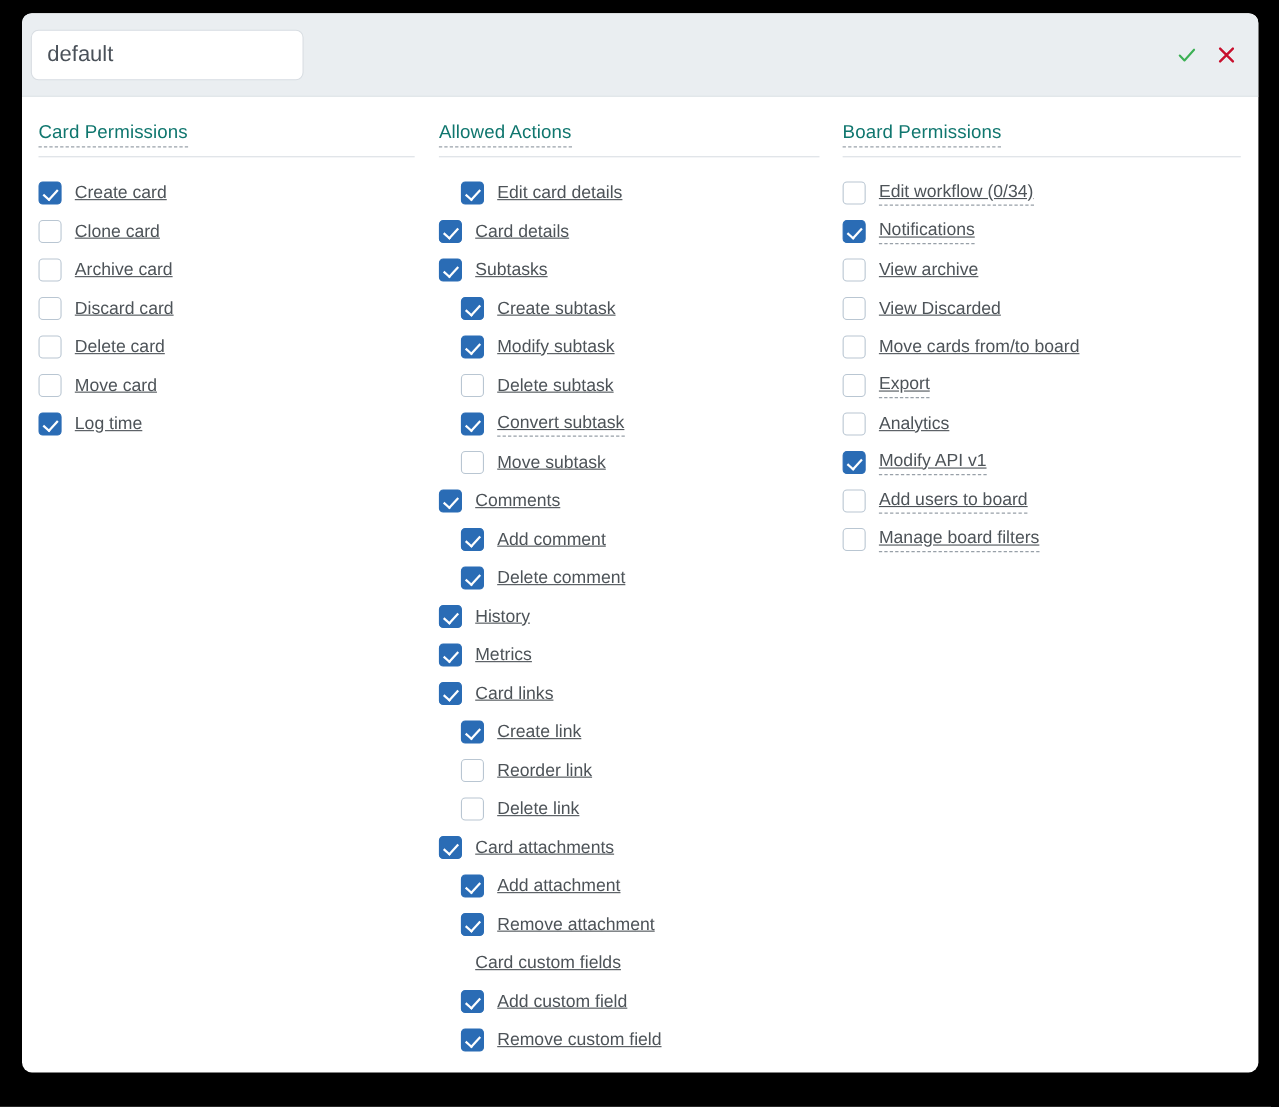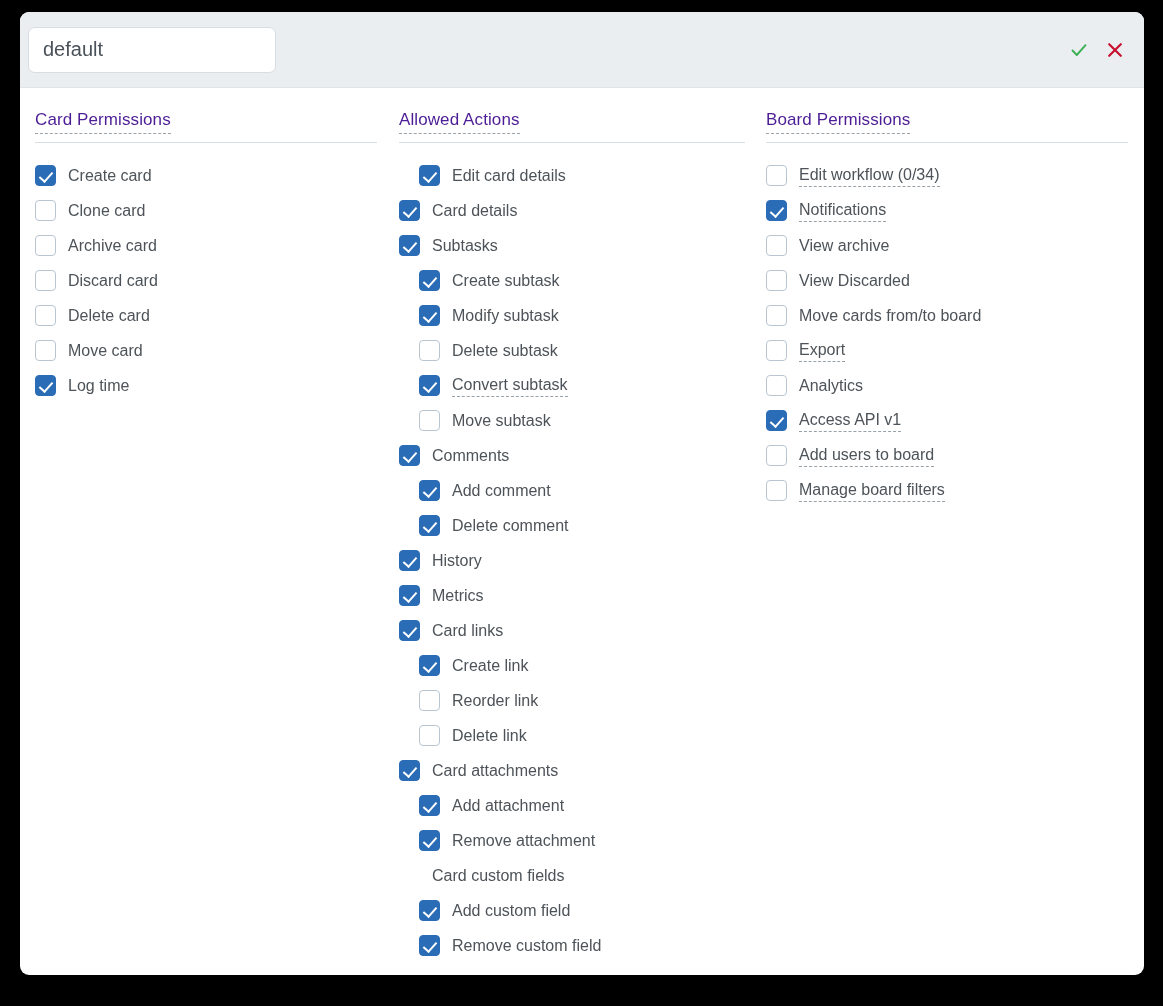--- a/index.html
+++ b/index.html
@@ -58,21 +58,21 @@
   }
   .col {
     padding: 0 16px;
   }
   .col-1 { width: 373px; padding-left: 15px; }
   .col-2 { width: 368px; padding-left: 6px; }
   .col-3 { width: 383px; padding-left: 5px; }
 
   .col-title {
     font-size: 17px;
-    color: #4c1d95;
+    color: #0f766e;
     letter-spacing: 0.1px;
     padding-bottom: 3px;
     display: inline-block;
     border-bottom: 1px dashed #9aa2aa;
   }
   .col-rule {
     border-top: 1px solid #dadfe4;
     margin-top: 8px;
     margin-bottom: 15px;
   }
@@ -107,20 +107,21 @@
     transform: rotate(42deg);
   }
   .cb-spacer {
     width: 21px; flex: 0 0 21px; margin-right: 12px;
   }
   .lbl {
     font-size: 16px;
     color: #4d5358;
     line-height: 20px;
     white-space: nowrap;
+    text-decoration: underline;
   }
   .lbl.hinted {
     border-bottom: 1px dashed #98a0a8;
     padding-bottom: 1px;
     cursor: help;
   }
 </style>
 </head>
 <body>
 
@@ -305,21 +306,21 @@
           <div class="row">
             <span class="cb"></span>
             <span class="lbl hinted">Export</span>
           </div>
           <div class="row">
             <span class="cb"></span>
             <span class="lbl">Analytics</span>
           </div>
           <div class="row">
             <span class="cb checked"></span>
-            <span class="lbl hinted">Access API v1</span>
+            <span class="lbl hinted">Modify API v1</span>
           </div>
           <div class="row">
             <span class="cb"></span>
             <span class="lbl hinted">Add users to board</span>
           </div>
           <div class="row">
             <span class="cb"></span>
             <span class="lbl hinted">Manage board filters</span>
           </div>
         </div>

